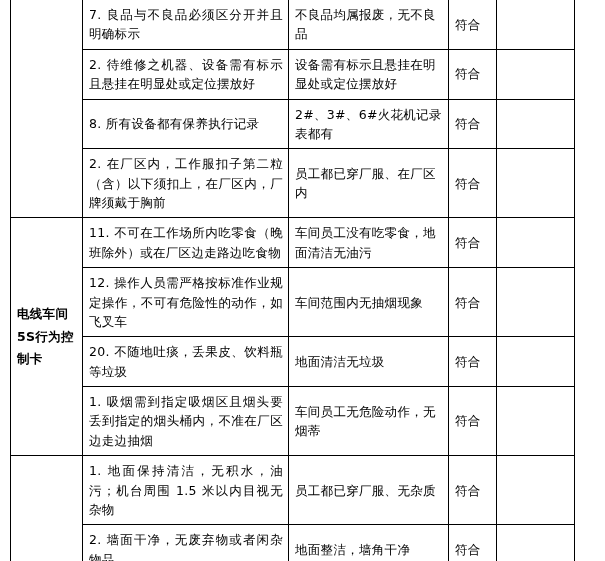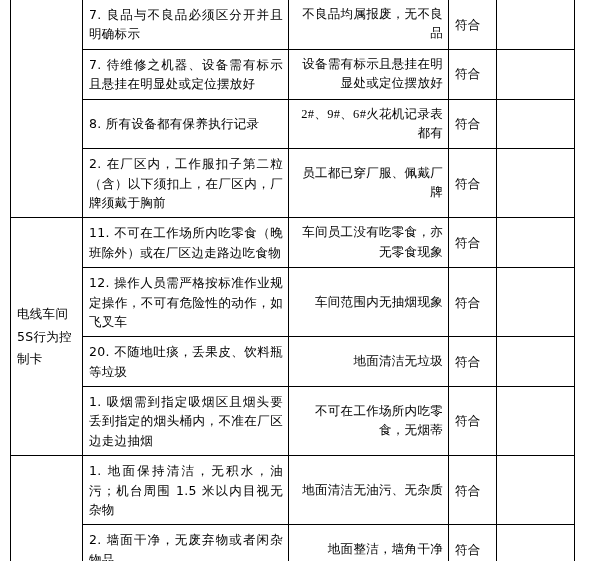--- a/index.html
+++ b/index.html
@@ -45,34 +45,34 @@
     text-align: left;
     vertical-align: middle;
     padding-left: 7px;
     padding-right: 3px;
   }
   td.item-cell {
     text-align: justify;
     text-justify: inter-ideograph;
   }
   td.desc-cell {
-    text-align: right;
-    font-family: Liberation Serif, serif;
+    text-align: left;
   }
   td.res-cell {
     text-align: left;
     padding-left: 2px;
     padding-right: 2px;
   }
   td.note-cell {
     text-align: center;
   }
   .grp-text {
     display: block;
     line-height: 1.8;
+    font-weight: bold;
   }
 </style>
 </head>
 <body>
 
 <div class="page">
 
   <table class="doc-table">
     <colgroup>
       <col class="c-group">
@@ -83,72 +83,72 @@
     </colgroup>
     <tbody>
       <tr>
         <td class="group-cell" rowspan="4"></td>
         <td class="item-cell">7. 良品与不良品必须区分开并且明确标示</td>
         <td class="desc-cell">不良品均属报废，无不良品</td>
         <td class="res-cell">符合</td>
         <td class="note-cell"></td>
       </tr>
       <tr>
-        <td class="item-cell">7. 待维修之机器、设备需有标示且悬挂在明显处或定位摆放好</td>
+        <td class="item-cell">2. 待维修之机器、设备需有标示且悬挂在明显处或定位摆放好</td>
         <td class="desc-cell">设备需有标示且悬挂在明显处或定位摆放好</td>
         <td class="res-cell">符合</td>
         <td class="note-cell"></td>
       </tr>
       <tr>
         <td class="item-cell">8. 所有设备都有保养执行记录</td>
-        <td class="desc-cell">2#、9#、6#火花机记录表都有</td>
+        <td class="desc-cell">2#、3#、6#火花机记录表都有</td>
         <td class="res-cell">符合</td>
         <td class="note-cell"></td>
       </tr>
       <tr>
         <td class="item-cell">2. 在厂区内，工作服扣子第二粒（含）以下须扣上，在厂区内，厂牌须戴于胸前</td>
-        <td class="desc-cell">员工都已穿厂服、佩戴厂牌</td>
+        <td class="desc-cell">员工都已穿厂服、在厂区内</td>
         <td class="res-cell">符合</td>
         <td class="note-cell"></td>
       </tr>
 
       <tr>
         <td class="group-cell" rowspan="4">
           <span class="grp-text">电线车间5S行为控制卡</span>
         </td>
         <td class="item-cell">11. 不可在工作场所内吃零食（晚班除外）或在厂区边走路边吃食物</td>
-        <td class="desc-cell">车间员工没有吃零食，亦无零食现象</td>
+        <td class="desc-cell">车间员工没有吃零食，地面清洁无油污</td>
         <td class="res-cell">符合</td>
         <td class="note-cell"></td>
       </tr>
       <tr>
         <td class="item-cell">12. 操作人员需严格按标准作业规定操作，不可有危险性的动作，如飞叉车</td>
         <td class="desc-cell">车间范围内无抽烟现象</td>
         <td class="res-cell">符合</td>
         <td class="note-cell"></td>
       </tr>
       <tr>
         <td class="item-cell">20. 不随地吐痰，丢果皮、饮料瓶等垃圾</td>
         <td class="desc-cell">地面清洁无垃圾</td>
         <td class="res-cell">符合</td>
         <td class="note-cell"></td>
       </tr>
       <tr>
         <td class="item-cell">1. 吸烟需到指定吸烟区且烟头要丢到指定的烟头桶内，不准在厂区边走边抽烟</td>
-        <td class="desc-cell">不可在工作场所内吃零食，无烟蒂</td>
+        <td class="desc-cell">车间员工无危险动作，无烟蒂</td>
         <td class="res-cell">符合</td>
         <td class="note-cell"></td>
       </tr>
 
       <tr>
         <td class="group-cell" rowspan="4">
           
         </td>
         <td class="item-cell">1. 地面保持清洁，无积水，油污；机台周围 1.5 米以内目视无杂物</td>
-        <td class="desc-cell">地面清洁无油污、无杂质</td>
+        <td class="desc-cell">员工都已穿厂服、无杂质</td>
         <td class="res-cell">符合</td>
         <td class="note-cell"></td>
       </tr>
       <tr>
         <td class="item-cell">2. 墙面干净，无废弃物或者闲杂物品</td>
         <td class="desc-cell">地面整洁，墙角干净</td>
         <td class="res-cell">符合</td>
         <td class="note-cell"></td>
       </tr>
 

